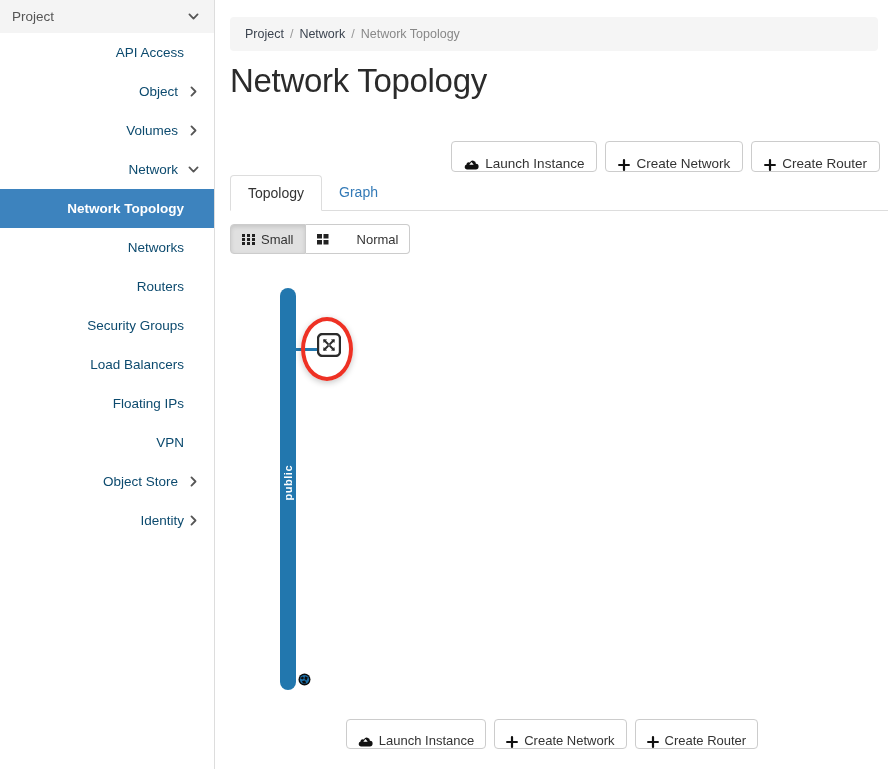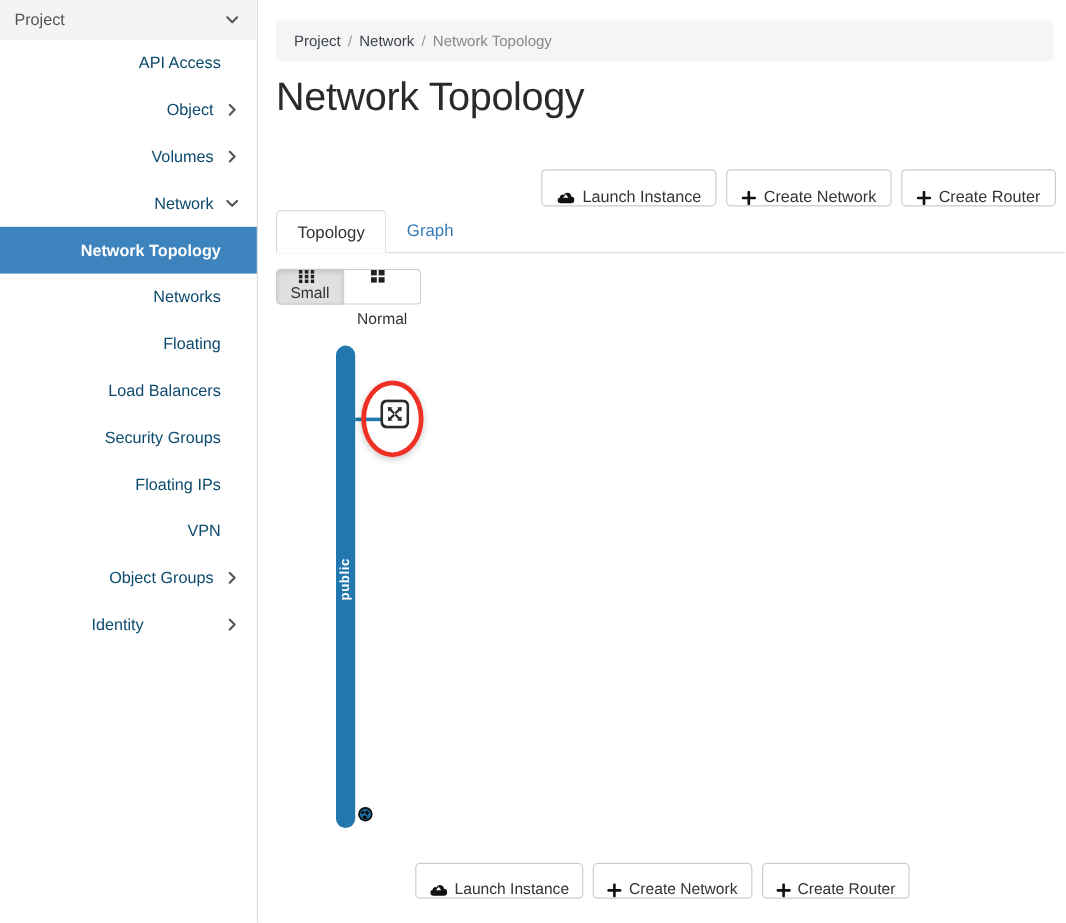--- a/index.html
+++ b/index.html
@@ -33,21 +33,21 @@
 
   .nav-item {
     height: 39px;
     display: flex; align-items: center;
     padding: 0 14px 0 12px;
     font-size: 13.5px;
     color: #0c4a6e;
     cursor: pointer;
   }
   .nav-item .ni-label { flex: 1; text-align: right; padding-right: 2px; }
-  .nav-item.lvl-top .ni-label { text-align: center; }
+  .nav-item.lvl-top .ni-label { text-align: right; }
   .nav-item.lvl-group .ni-label { text-align: right; padding-right: 8px; }
   .nav-item.active {
     background: #3d83be;
     color: #ffffff;
     font-weight: bold;
   }
   .nav-item.active .ni-label { padding-right: 2px; }
   .nav-item .caret-slot { width: 14px; display:flex; justify-content:flex-end; align-items:center; }
 
   
@@ -133,21 +133,20 @@
   .tbtn {
     height: 30px;
     background: #ffffff;
     border: 1px solid #cccccc;
     font-size: 13px;
     color: #333333;
     display: inline-flex; align-items: center;
     padding: 0 11px;
     cursor: pointer;
     font-family: "Liberation Sans", sans-serif;
-    flex-direction: column;
   }
   .tbtn:first-child { border-radius: 4px 0 0 4px; }
   .tbtn:last-child { border-radius: 0 4px 4px 0; border-left: none; gap: 22px; }
   .tbtn.pressed {
     background: #e0e0e0;
     box-shadow: inset 0 2px 4px rgba(0,0,0,0.12);
   }
   .tbtn .gicon { margin-right: 6px; display:inline-flex; }
 
   
@@ -258,47 +257,47 @@
     <span class="ni-label">Network Topology</span>
     <span class="caret-slot"></span>
   </div>
 
   <div class="nav-item lvl-sub">
     <span class="ni-label">Networks</span>
     <span class="caret-slot"></span>
   </div>
 
   <div class="nav-item lvl-sub">
-    <span class="ni-label">Floating</span>
+    <span class="ni-label">Routers</span>
+    <span class="caret-slot"></span>
+  </div>
+
+  <div class="nav-item lvl-sub">
+    <span class="ni-label">Security Groups</span>
     <span class="caret-slot"></span>
   </div>
 
   <div class="nav-item lvl-sub">
     <span class="ni-label">Load Balancers</span>
     <span class="caret-slot"></span>
   </div>
 
   <div class="nav-item lvl-sub">
-    <span class="ni-label">Security Groups</span>
-    <span class="caret-slot"></span>
-  </div>
-
-  <div class="nav-item lvl-sub">
     <span class="ni-label">Floating IPs</span>
     <span class="caret-slot"></span>
   </div>
 
   <div class="nav-item lvl-sub">
     <span class="ni-label">VPN</span>
     <span class="caret-slot"></span>
   </div>
 
 
   <div class="nav-item lvl-group">
-    <span class="ni-label">Object Groups</span>
+    <span class="ni-label">Object Store</span>
     <span class="caret-slot">
       <svg width="13" height="13" viewBox="0 0 16 16">
           <path d="M5.5 3 L10.5 8 L5.5 13" stroke="#555" stroke-width="2.2" fill="none" stroke-linecap="round" stroke-linejoin="round"></path>
         </svg>
     </span>
   </div>
 
   <div class="nav-item lvl-top">
     <span class="ni-label">Identity</span>
     <span class="caret-slot">

